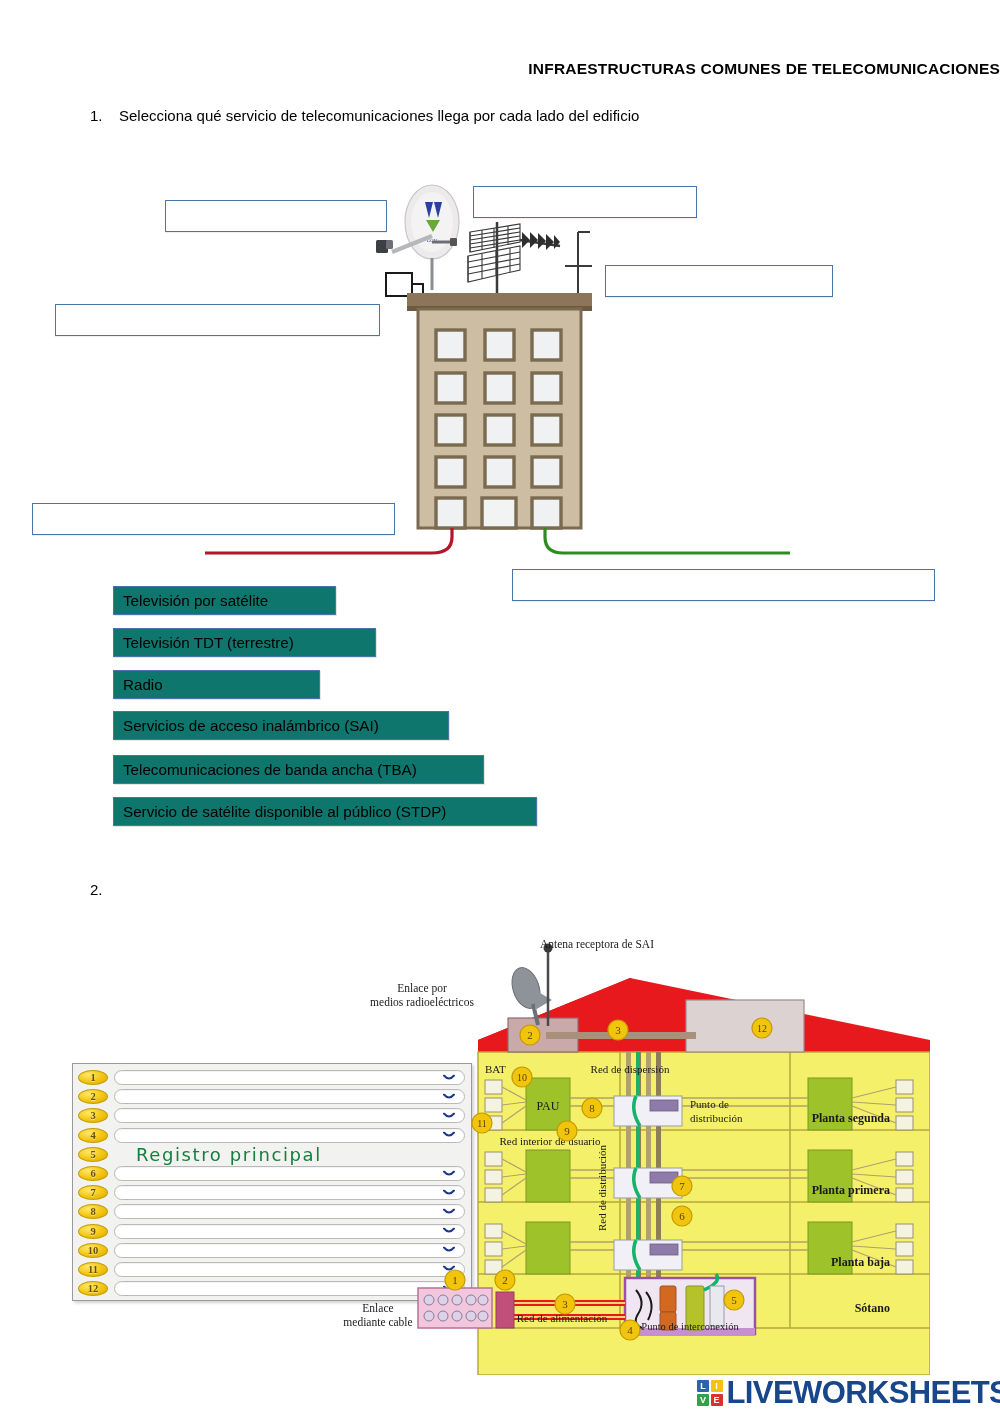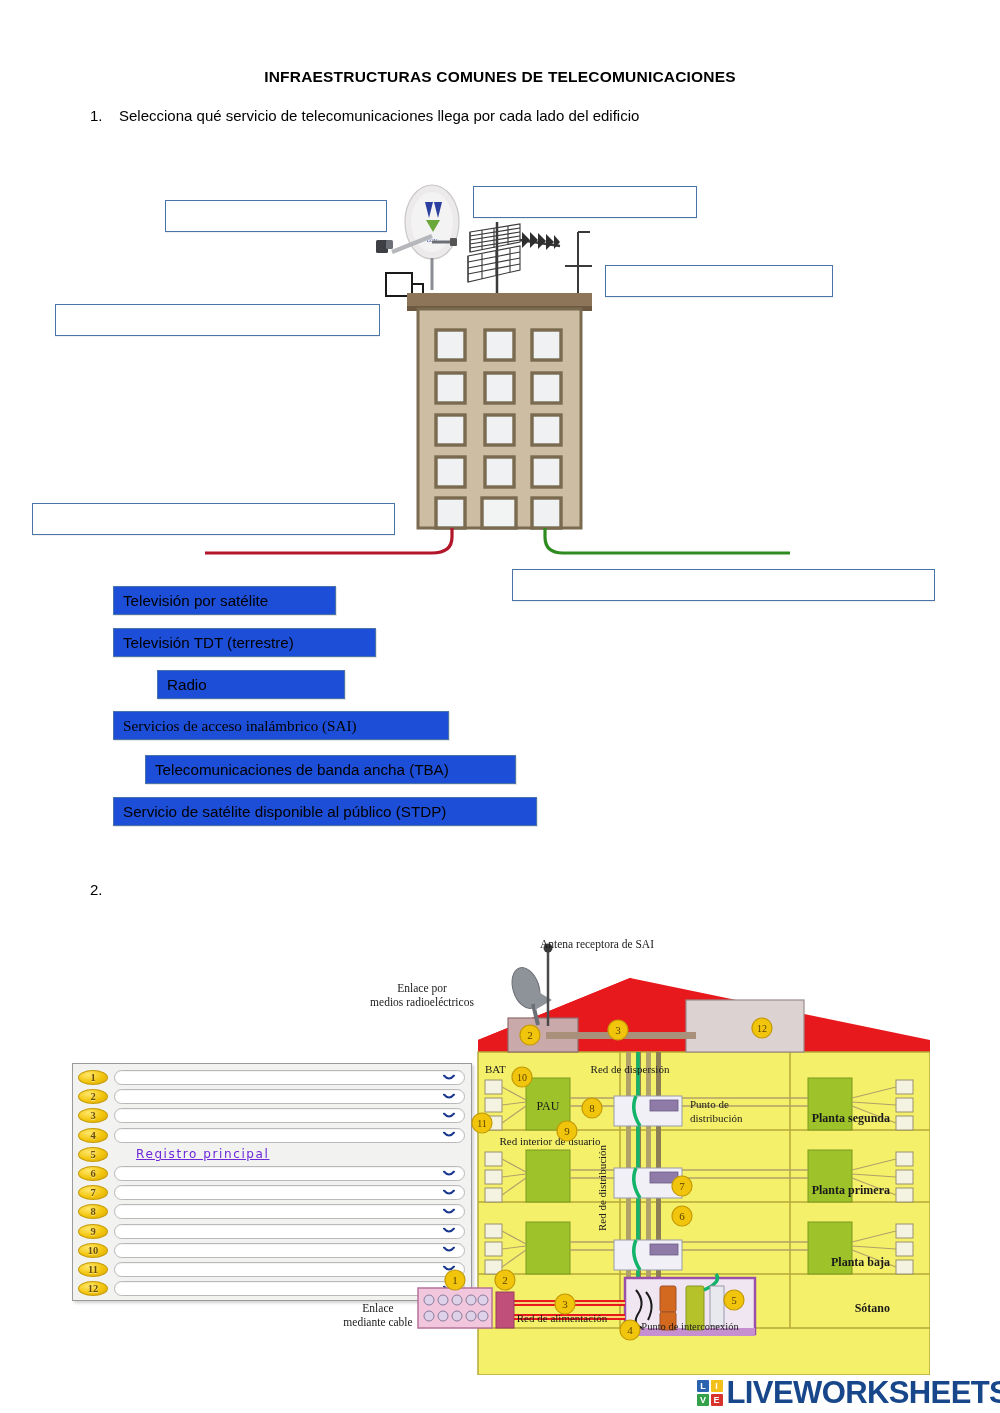--- a/index.html
+++ b/index.html
@@ -10,22 +10,22 @@
     background: #ffffff;
     font-family: "Liberation Sans", sans-serif;
     color: #000000;
     position: relative;
     overflow: hidden;
   }
 
   
   .title {
     position: absolute;
-    top: 68px; left: 0; width: 1000px;
-    text-align: center;
+    top: 60px; left: 0; width: 1000px;
+    text-align: right;
     font-size: 15.5px;
     font-weight: bold;
     letter-spacing: 0.2px;
   }
   .q1 {
     position: absolute;
     top: 107px; left: 90px;
     width: 860px;
     font-size: 15px;
     display: flex;
@@ -47,21 +47,21 @@
     left: 0; top: 170px;
     width: 1000px; height: 400px;
   }
 
   
   .option-chip {
     position: absolute;
     left: 113px;
     height: 29px;
     border: 1.4px solid #4a74a8;
-    background: #1d4ed8;
+    background: #0f766e;
     display: flex;
     align-items: center;
     padding-left: 9px;
     font-size: 15.2px;
     color: #000;
     white-space: nowrap;
     box-shadow: 1px 1px 0 rgba(0,0,0,0.10);
   }
 
   
@@ -117,26 +117,25 @@
   }
   .dropdown .chev {
     position: absolute;
     right: 9px; top: 50%;
     transform: translateY(-50%);
     width: 12px; height: 7px;
     color: #1b3a8f;
   }
   .filled-text {
     flex: 1;
-    font-size: 12px;
+    font-size: 18px;
     letter-spacing: 1.6px;
-    color: #6d28d9;
+    color: #15803d;
     font-family: "DejaVu Sans", sans-serif;
     padding-left: 22px;
-    text-decoration: underline;
   }
 
   
   #plan-diagram {
     position: absolute;
     left: 330px; top: 930px;
     width: 600px; height: 445px;
   }
 
   
@@ -263,23 +262,23 @@
       <rect x="532" y="328" width="29" height="30"></rect>
   </g>
   <rect x="482" y="328" width="34" height="30" fill="#f2f4f4" stroke="#7a6a50" stroke-width="3.4"></rect>
 
   <path d="M205 383 L432 383 Q452 383 452 367 L452 358" stroke="#b3152a" stroke-width="3.2" fill="none"></path>
   <path d="M790 383 L563 383 Q545 383 545 367 L545 358" stroke="#2e8b20" stroke-width="3.2" fill="none"></path>
 </svg>
 
 <div class="option-chip" style="top:586px; width:223px;">Televisión por satélite</div>
 <div class="option-chip" style="top:628px; width:263px;">Televisión TDT (terrestre)</div>
-<div class="option-chip" style="top:670px; width:188px;margin-left:44px;">Radio</div>
-<div class="option-chip" style="top:711px; width:336px;font-family:Liberation Serif, serif;">Servicios de acceso inalámbrico (SAI)</div>
-<div class="option-chip" style="top:755px; width:371px;margin-left:32px;">Telecomunicaciones de banda ancha (TBA)</div>
+<div class="option-chip" style="top:670px; width:207px;">Radio</div>
+<div class="option-chip" style="top:711px; width:336px;">Servicios de acceso inalámbrico (SAI)</div>
+<div class="option-chip" style="top:755px; width:371px;">Telecomunicaciones de banda ancha (TBA)</div>
 <div class="option-chip" style="top:797px; width:424px;">Servicio de satélite disponible al público (STDP)</div>
 
 <div class="q2">
   <span class="num">2.</span>
 </div>
 
 <div id="answer-panel">
   <div class="ans-row">
     <div class="badge">1</div>
     <div class="dropdown">

